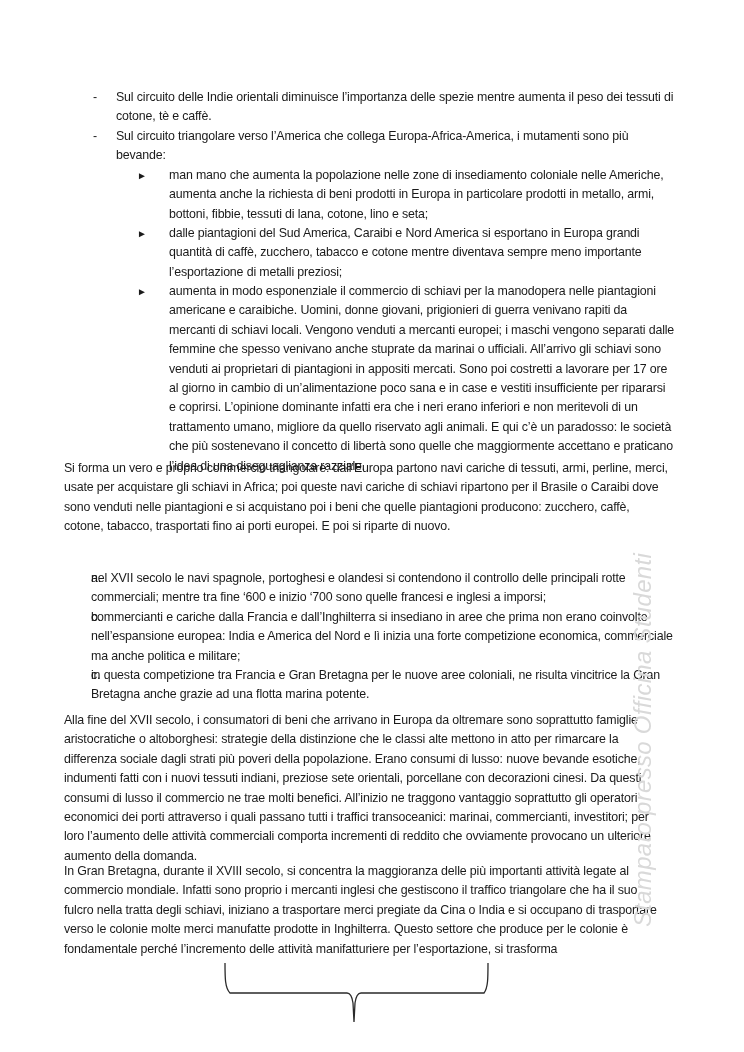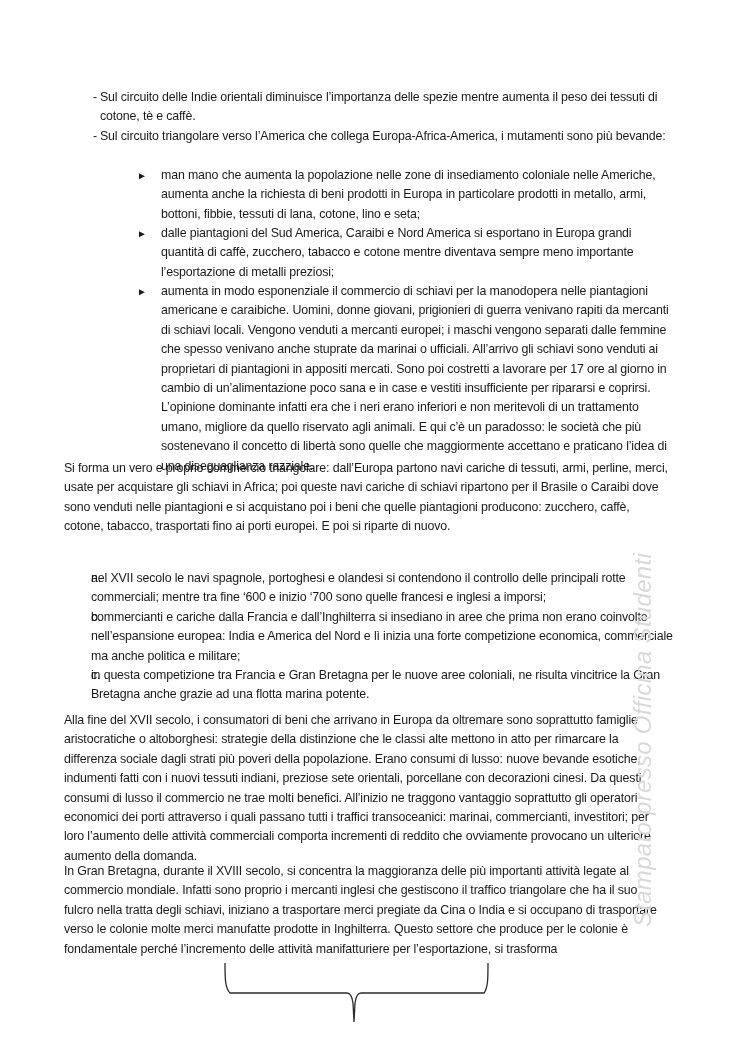--- a/index.html
+++ b/index.html
@@ -2,24 +2,24 @@
 <html><head>
 <meta charset="utf-8">
 <style>
   html, body { margin: 0; padding: 0; background: #ffffff; }
   body { width: 744px; height: 1052px; position: relative; overflow: hidden;
          font-family: "Liberation Sans", sans-serif; color: #1a1a1a; }
   .page { position: absolute; left: 0; top: 0; width: 744px; height: 1052px; background: #fff; }
   .text { font-size: 12.4px; line-height: 19.4px; letter-spacing: -0.15px; }
   .dash-item { position: absolute; left: 93px; width: 582px; }
   .dash-item .marker { position: absolute; left: 0; top: 0; width: 10px; }
-  .dash-item .body { margin-left: 7px; }
+  .dash-item .body { margin-left: 23px; }
   .arrow-item { position: absolute; left: 137px; width: 538px; }
   .arrow-item .marker { position: absolute; left: 0; top: 0; font-size: 10px; }
-  .arrow-item .body { margin-left: 24px; }
+  .arrow-item .body { margin-left: 32px; }
   .para { position: absolute; left: 64px; width: 604px; }
   .alpha-item { position: absolute; left: 91px; width: 584px; }
   .alpha-item .marker { position: absolute; left: 0; top: 0; }
   .alpha-item .body { }
   .watermark { position: absolute; left: 643px; top: 740px; transform: translate(-50%, -50%) rotate(-90deg);
                white-space: nowrap; font-size: 24px; font-style: italic; color: #d9d9d9;
                letter-spacing: 0.3px; font-family: "Liberation Sans", sans-serif; }
   .brace { position: absolute; left: 222px; top: 958px; }
 </style>
 </head>

